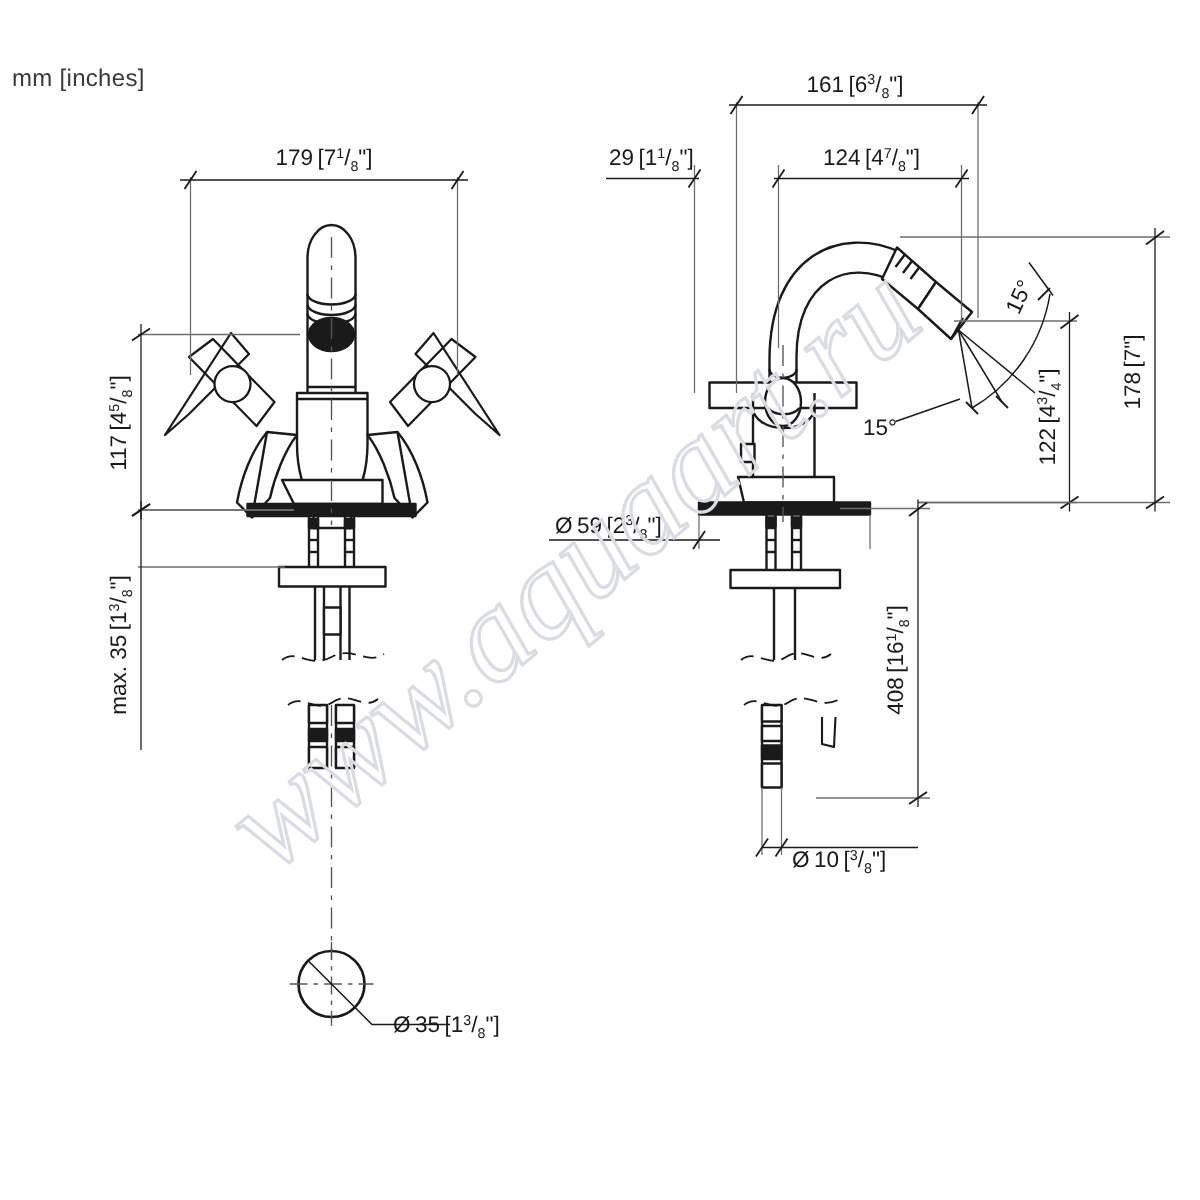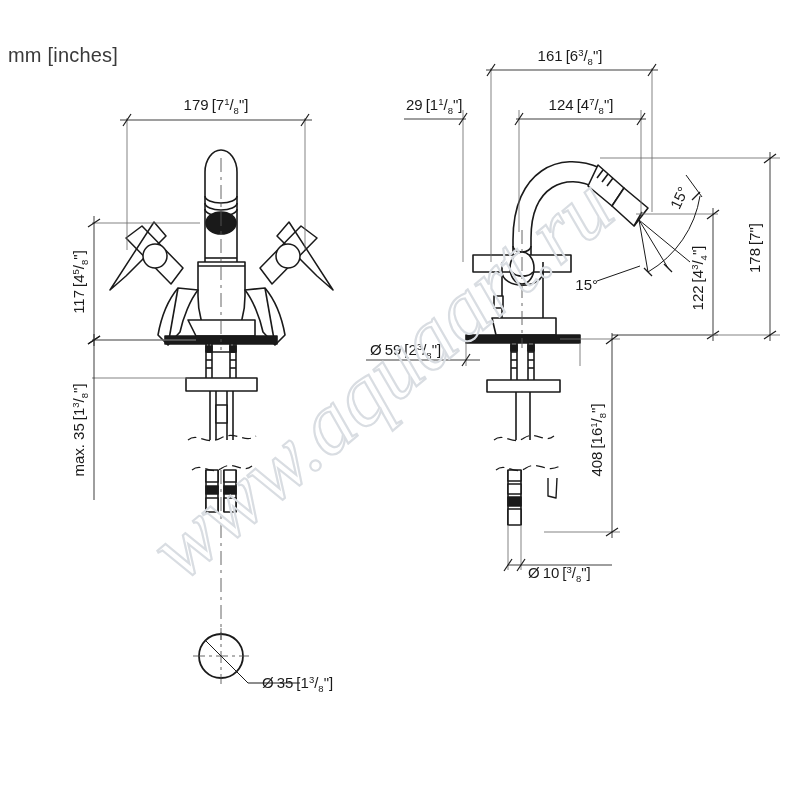--- a/index.html
+++ b/index.html
@@ -1,19 +1,19 @@
 <!DOCTYPE html>
 <html><head>
 <meta charset="utf-8">
 <style>
   html,body{margin:0;padding:0;background:#ffffff;}
   body{width:800px;height:800px;position:relative;overflow:hidden;
        font-family:"Liberation Sans","DejaVu Sans",sans-serif;color:#1a1a1a;}
   #sheet{position:absolute;left:0;top:0;width:800px;height:800px;}
-  .unit-note{position:absolute;left:8px;top:44px;font-size:20px;color:#3a3a3a;letter-spacing:.2px;}
+  .unit-note{position:absolute;left:8px;top:44px;font-size:16px;color:#3a3a3a;letter-spacing:.2px;}
   svg{position:absolute;left:0;top:0;width:800px;height:800px;}
   .dimtext{font-family:"Liberation Sans","DejaVu Sans",sans-serif;font-size:15px;fill:#1a1a1a;}
   .frac{font-size:9.5px;}
   .wm{position:absolute;left:0;top:0;width:800px;height:800px;pointer-events:none;}
 </style>
 </head>
 <body>
 
 <div id="sheet">
 

